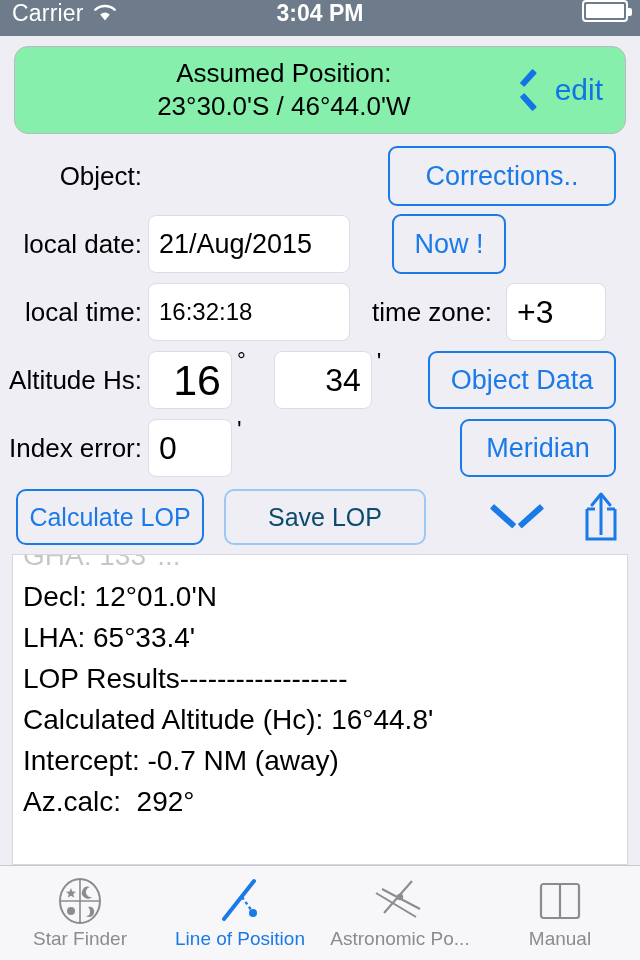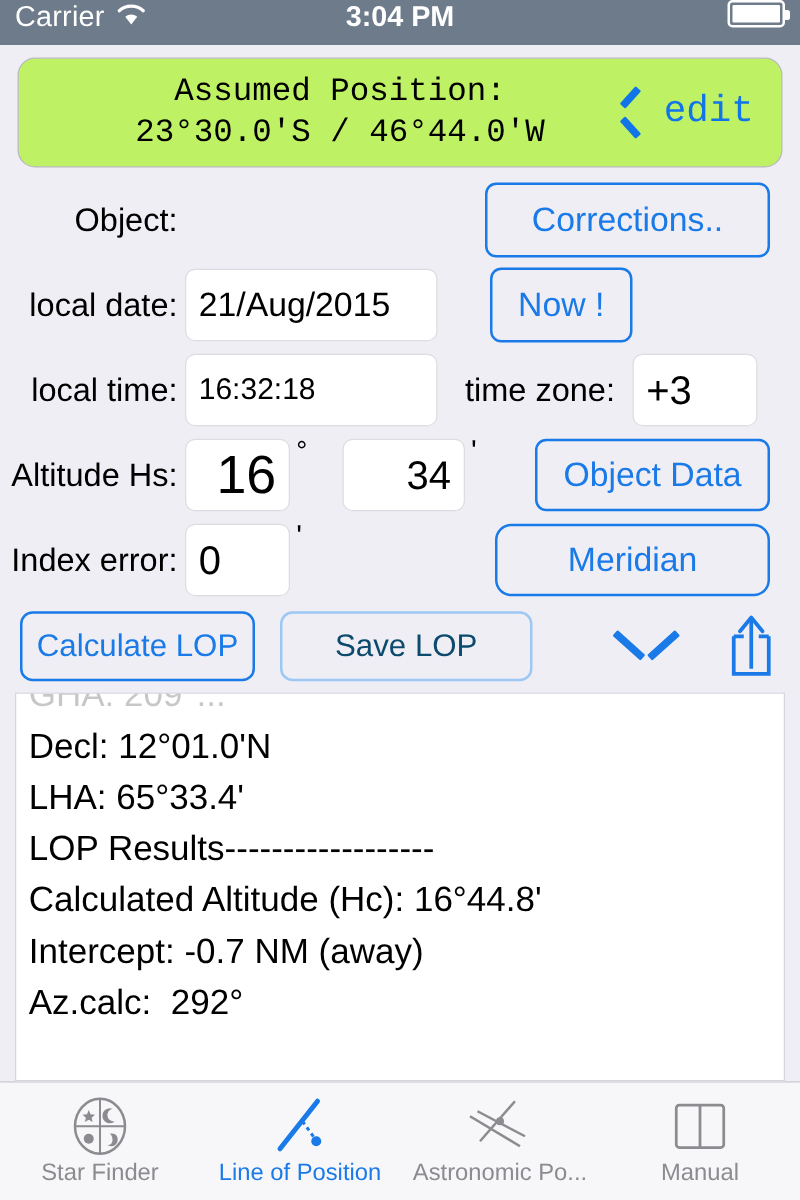--- a/index.html
+++ b/index.html
@@ -44,27 +44,26 @@
     content: ""; position: absolute; right: -6px; top: 6px;
     width: 4px; height: 8px; background: #ffffff;
     border-radius: 0 2px 2px 0;
   }
   .battery i { display: block; height: 100%; width: 100%; background: #ffffff; border-radius: 1px; }
 
   
   .ap-card {
     margin: 10px 14px 0 14px;
     height: 88px;
-    background: #bef264;
+    background: #86efac;
     border: 1px solid #b9b9c0;
     border-radius: 14px;
     display: flex;
     align-items: center;
     position: relative;
-    font-family: Liberation Mono, monospace;
   }
   .ap-text {
     flex: 1;
     text-align: center;
     padding-left: 34px;
     line-height: 1.26;
   }
   .ap-title { font-size: 26px; color: #000; }
   .ap-coords { font-size: 26px; color: #000; }
   .ap-edit {
@@ -112,21 +111,21 @@
     border: 2px solid #1a7ae8;
     border-radius: 9px;
     color: #1a7ae8;
     background: #eeeef4;
     display: flex; align-items: center; justify-content: center;
     font-size: 27px;
   }
   .btn-corrections { width: 228px; height: 60px; }
   .btn-now         { width: 114px; height: 60px; }
   .btn-objdata     { width: 188px; height: 58px; }
-  .btn-meridian    { width: 220px; height: 58px; border-radius: 13px; }
+  .btn-meridian    { width: 156px; height: 58px; }
 
   .right-slot { margin-left: auto; margin-right: 24px; }
 
   
   .actions {
     display: flex; align-items: center;
     padding: 0 16px;
     height: 66px;
     margin-top: 2px;
   }
@@ -262,21 +261,21 @@
       <svg width="46" height="56" viewBox="0 0 46 56">
         <path d="M9 20 H17 M29 20 H37 M9 20 V50 H37 V20" stroke="#1a7ae8" stroke-width="3" fill="none"></path>
         <path d="M23 46 V7" stroke="#1a7ae8" stroke-width="3" fill="none"></path>
         <path d="M14 16 L23 5 L32 16" stroke="#1a7ae8" stroke-width="3" fill="none" stroke-linecap="round" stroke-linejoin="round"></path>
       </svg>
     </span>
   </div>
 
   <div class="results">
     <div class="res-clip">
-      <div class="res-line cut">GHA: 209°...</div>
+      <div class="res-line cut">GHA: 133°...</div>
       <div class="res-line">Decl: 12°01.0'N</div>
       <div class="res-line">LHA: 65°33.4'</div>
       <div class="res-line">LOP Results------------------</div>
       <div class="res-line">Calculated Altitude (Hc): 16°44.8'</div>
       <div class="res-line">Intercept: -0.7 NM (away)</div>
       <div class="res-line">Az.calc:  292°</div>
     </div>
   </div>
 
   <div class="tabbar">

